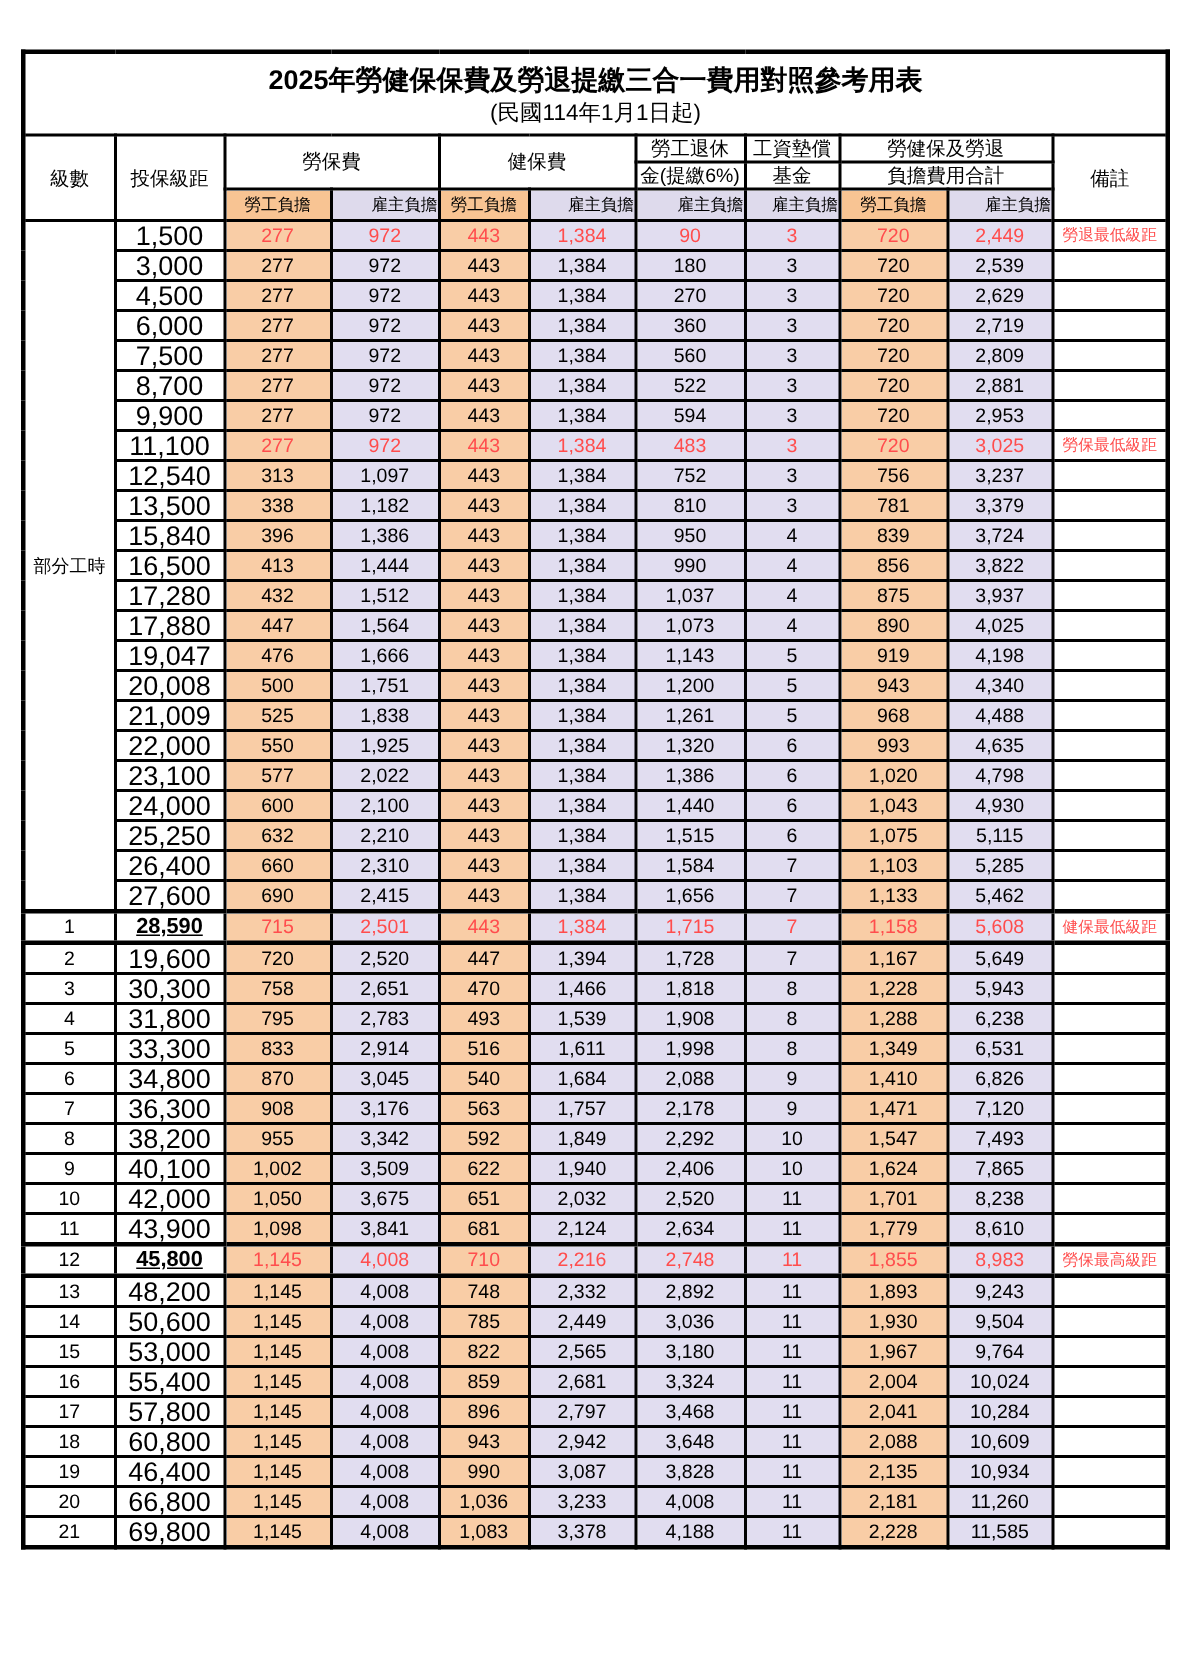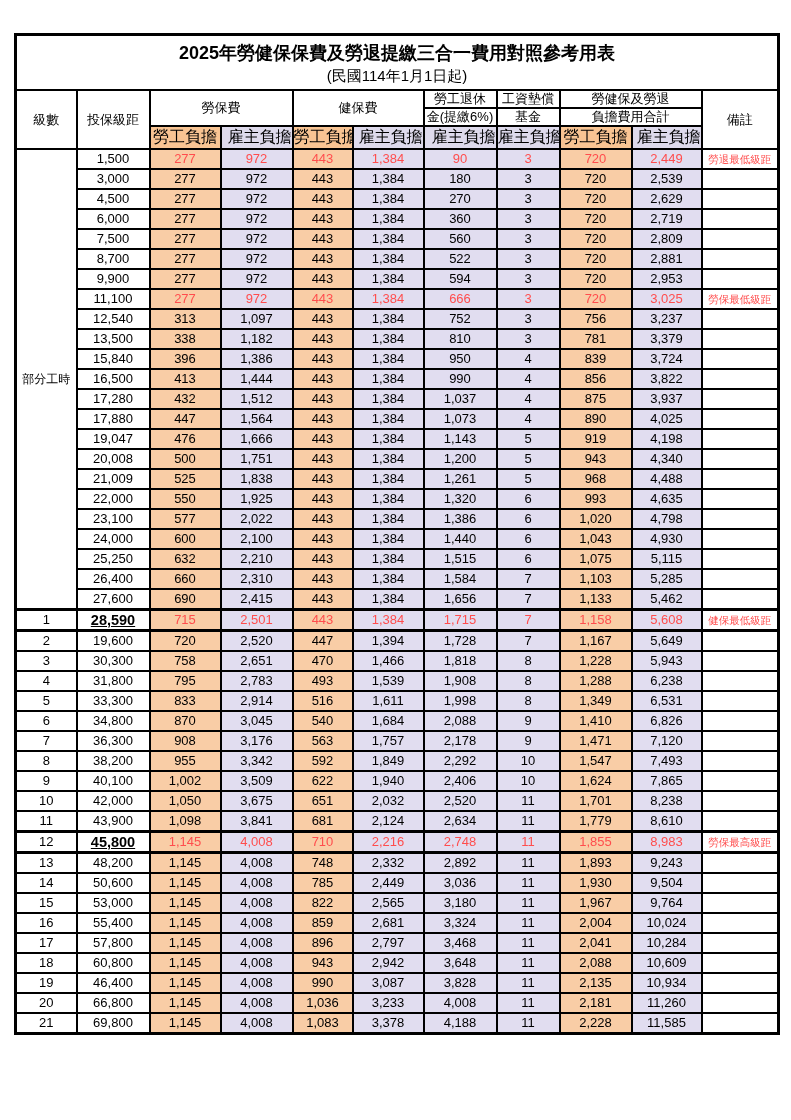--- a/index.html
+++ b/index.html
@@ -17,29 +17,29 @@
     border:2px solid #000;text-align:center;vertical-align:middle;
     padding:0;overflow:hidden;white-space:nowrap;background:#fff;
   }
   
   td.title-cell{height:53px;}
   .title{font-size:18px;font-weight:bold;line-height:1.5;}
   .subtitle{font-size:15px;font-weight:normal;line-height:1.2;}
   
   thead th{font-weight:normal;font-size:13px;}
   tr.hrow1 th,tr.hrow2 th{height:16px;line-height:16px;}
-  tr.hrow3 th{height:19px;font-size:16px;}
+  tr.hrow3 th{height:19px;font-size:11px;}
   th.c-emp, td.c-emp{background:var(--emp-bg);}
   th.c-er,  td.c-er {background:var(--er-bg);}
   tr.hrow3 th.c-emp{background:var(--emp-hbg);}
   tr.hrow3 th.c-er{background:var(--er-hbg);text-align:right;}
   
   tbody td{height:18px;font-size:13px;line-height:18px;}
   td.group-cell{font-size:12px;}
-  td.bracket{font-size:13px;}
+  td.bracket{font-size:18px;}
   tr.boldrow td.bracket{font-weight:bold;font-size:14.5px;text-decoration:underline;}
   tr.redrow td.val{color:var(--red);}
   td.note{font-size:10.5px;color:var(--red);}
   tr.thickrow td{border-top:3px solid #000;border-bottom:3px solid #000;}
 </style>
 </head>
 <body>
 
 <div class="page">
   <table class="premium">
@@ -174,21 +174,21 @@
           <td class="c-emp val">720</td>
           <td class="c-er val">2,953</td>
           <td class="note"></td>
         </tr>
         <tr class="redrow">
           <td class="bracket">11,100</td>
           <td class="c-emp val">277</td>
           <td class="c-er val">972</td>
           <td class="c-emp val">443</td>
           <td class="c-er val">1,384</td>
-          <td class="c-er val">666</td>
+          <td class="c-er val">483</td>
           <td class="c-er val">3</td>
           <td class="c-emp val">720</td>
           <td class="c-er val">3,025</td>
           <td class="note">勞保最低級距</td>
         </tr>
         <tr>
           <td class="bracket">12,540</td>
           <td class="c-emp val">313</td>
           <td class="c-er val">1,097</td>
           <td class="c-emp val">443</td>

